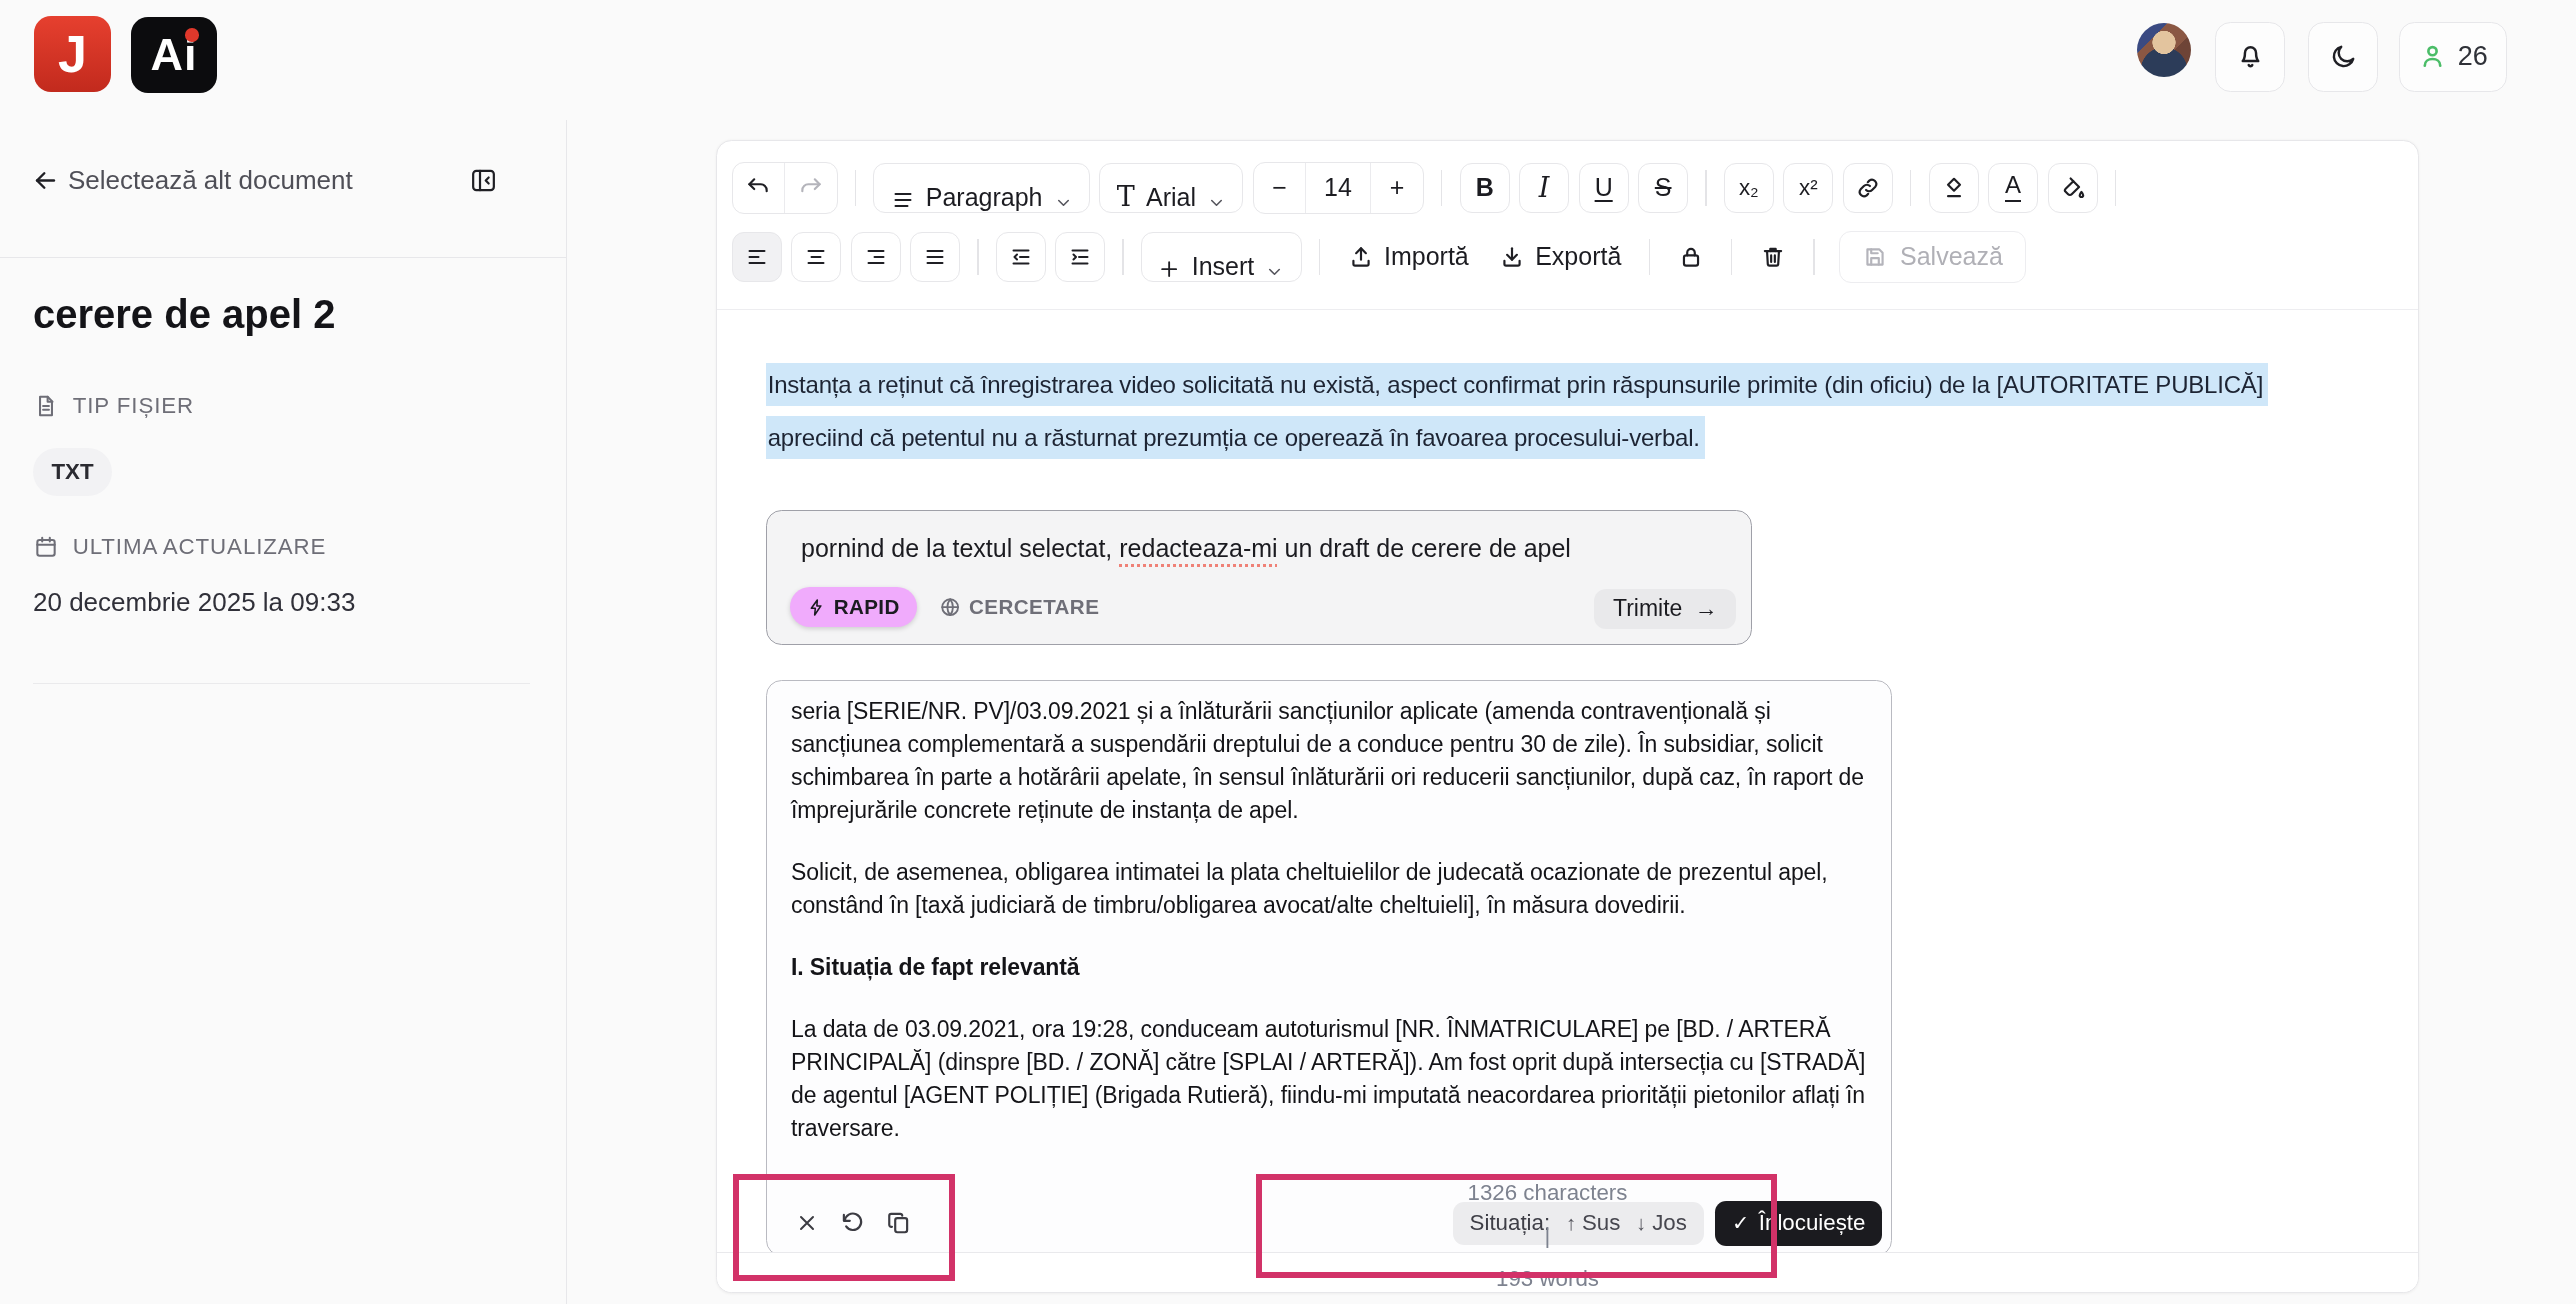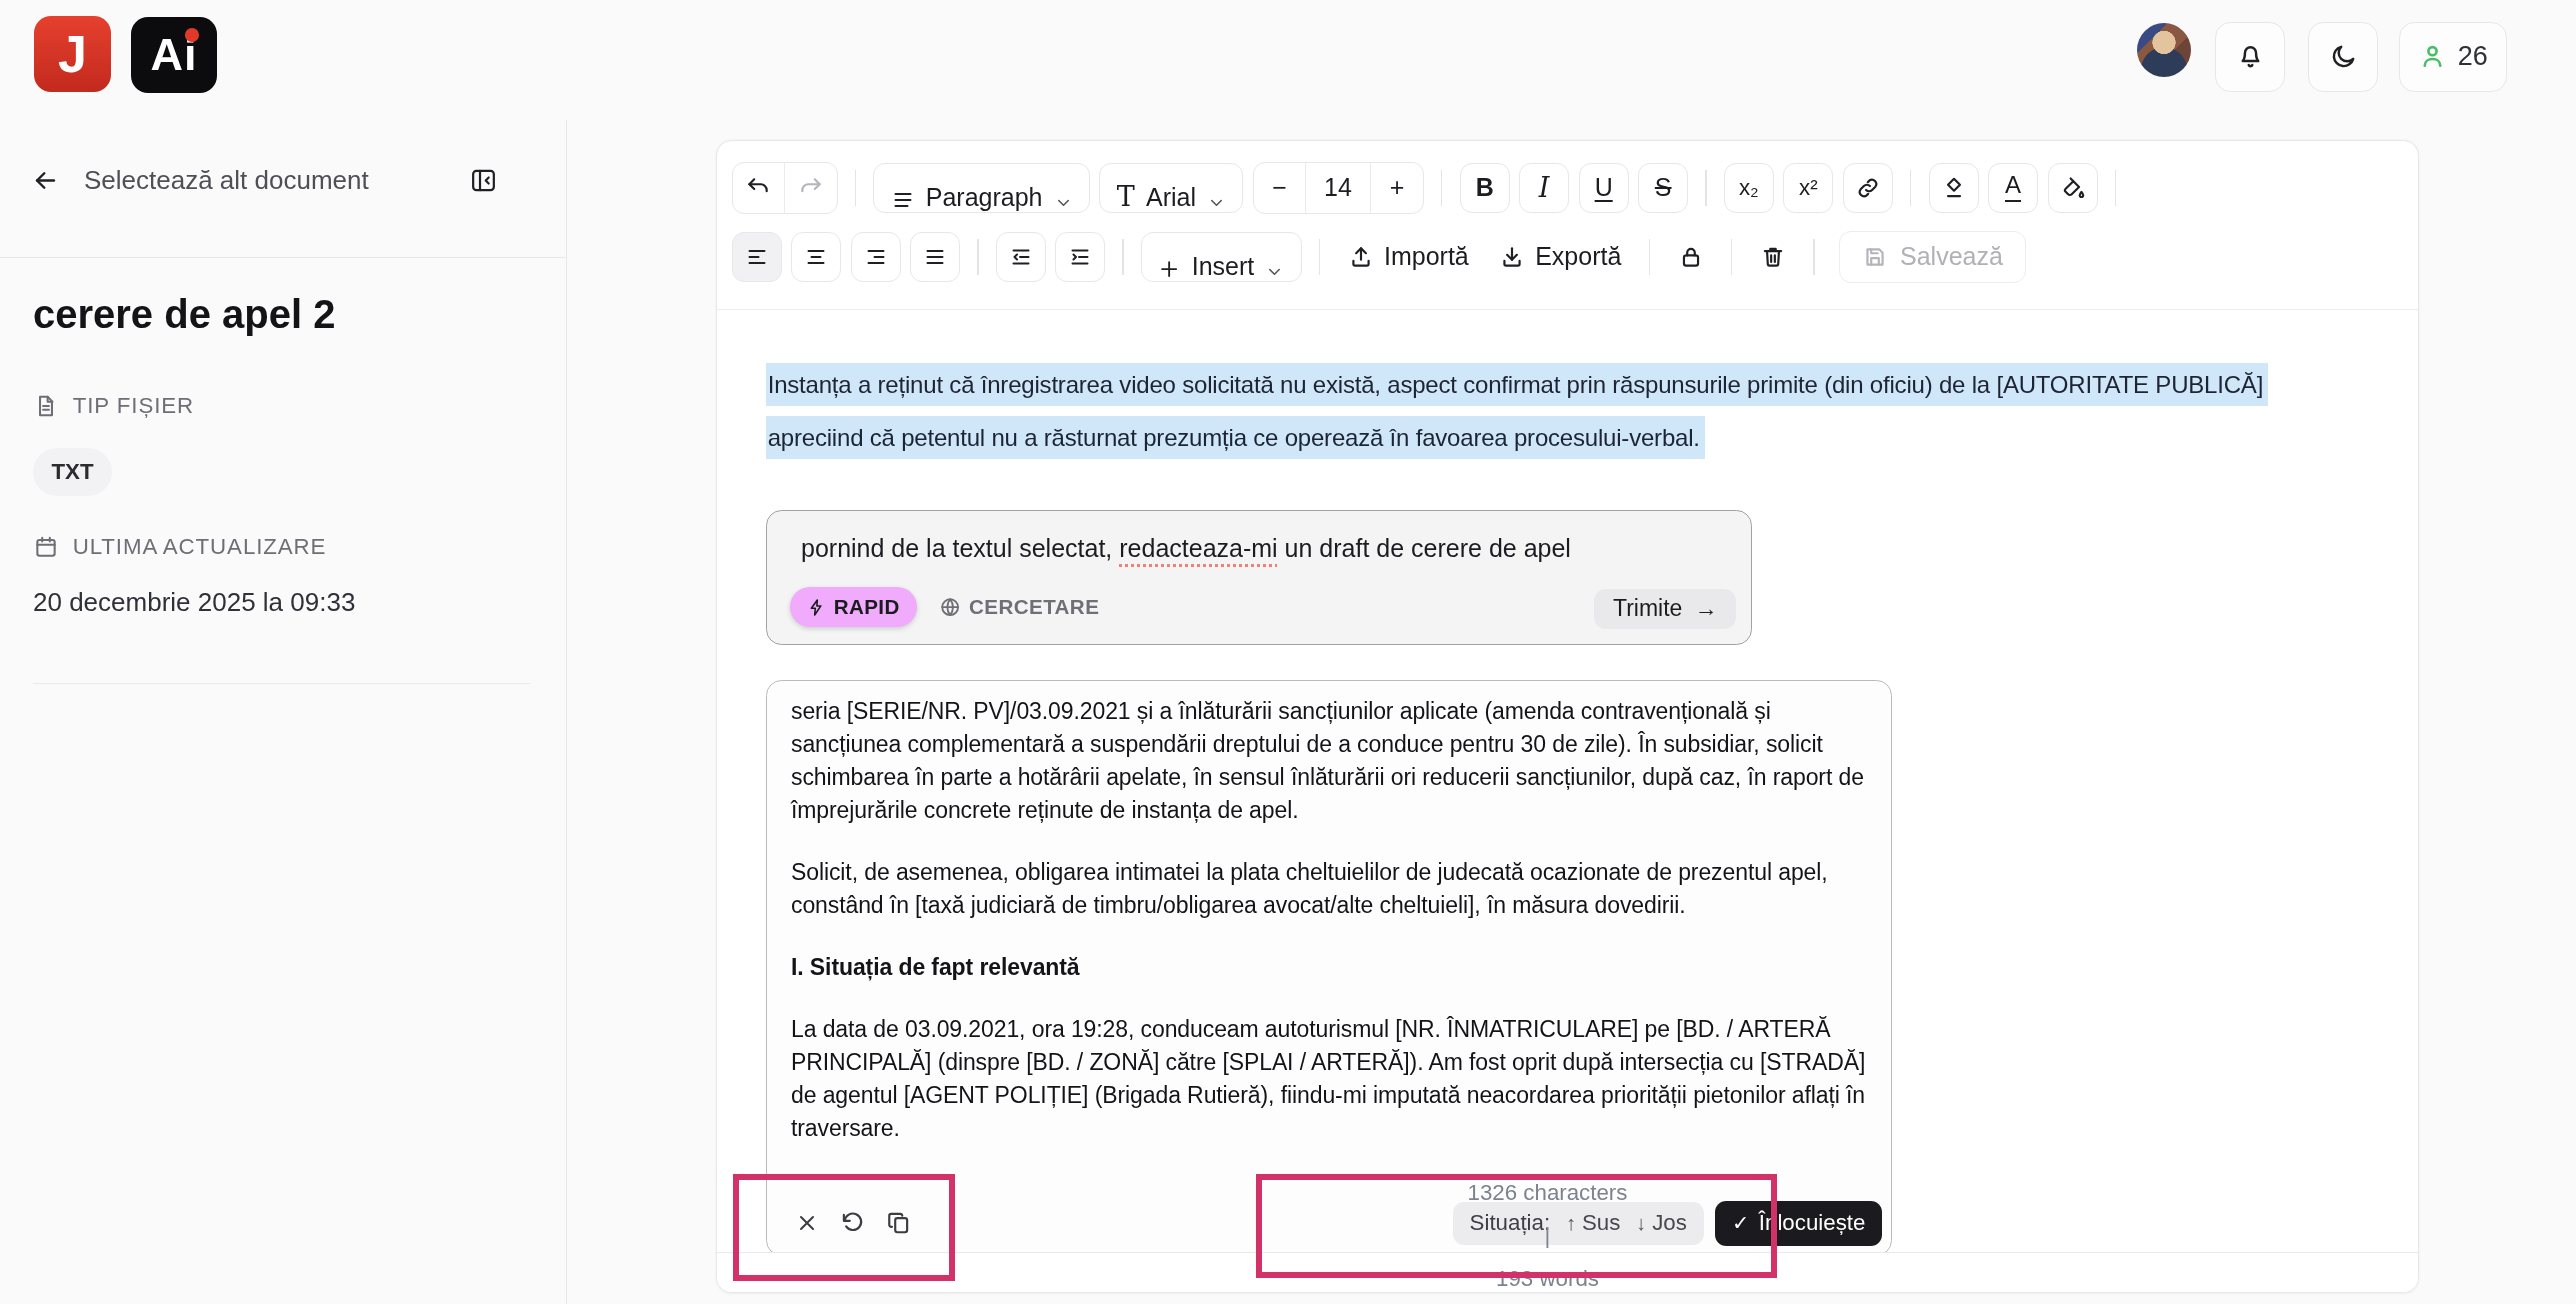--- a/index.html
+++ b/index.html
@@ -26,21 +26,21 @@
       linear-gradient(135deg,#3a4a82 0 28%, #8a5743 28% 60%, #6e4437 60%);
   }
   .hbtn { position:absolute; top:21.5px; height:70px; background:#fdfdfd; border:1.3px solid #e7e7ea;
     border-radius:15.5px; display:flex; align-items:center; justify-content:center; gap:10.3px; }
   .hbtn.bell { left:2215px; width:70px; }
   .hbtn.moon { left:2308px; width:70px; }
   .hbtn.users { left:2399px; width:108px; font-size:27px; color:#2f3138; font-weight:500; }
 
   
   .sidebar { position:absolute; left:0; top:120px; width:567px; bottom:0; border-right:1.3px solid #e7e7ea; }
-  .sb-back { position:absolute; left:31px; top:45px; display:flex; align-items:center; gap:24px; cursor:pointer; }
+  .sb-back { position:absolute; left:31px; top:45px; display:flex; align-items:center; gap:8px; cursor:pointer; }
   .sb-back-label { font-size:26px; color:#4f4f57; }
   .sb-collapse { position:absolute; left:468px; top:45px; }
   .sb-div1 { position:absolute; top:137px; left:0; right:0; border-top:1.3px solid #e7e7ea; }
   .sb-title { position:absolute; left:33px; top:172px; font-size:40px; font-weight:700; color:#141418; }
   .sb-meta { position:absolute; left:33px; display:flex; align-items:center; gap:13.7px;
     font-size:22.3px; color:#6e6e77; letter-spacing:0.9px; font-weight:500; }
   .sb-meta.m1 { top:273px; }
   .sb-meta.m2 { top:414px; }
   .sb-pill { position:absolute; left:33px; top:328px; width:79px; height:48px; border-radius:24px;
     background:#f2f2f4; display:flex; align-items:center; justify-content:center;

